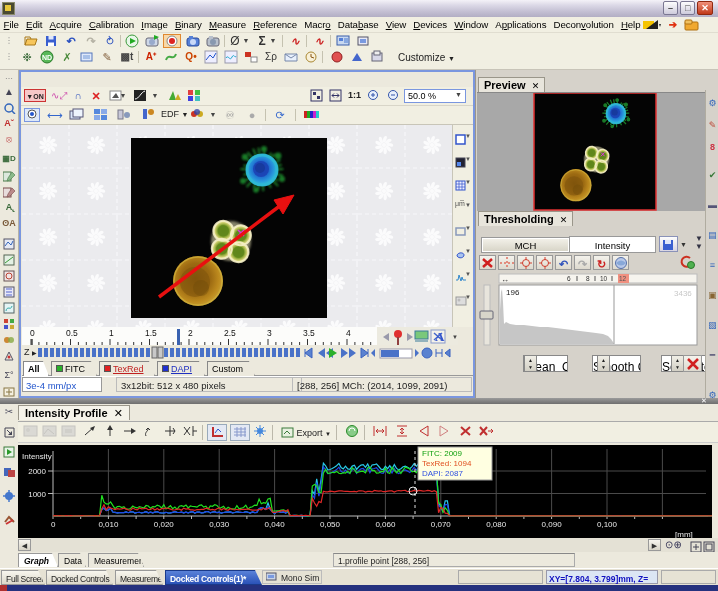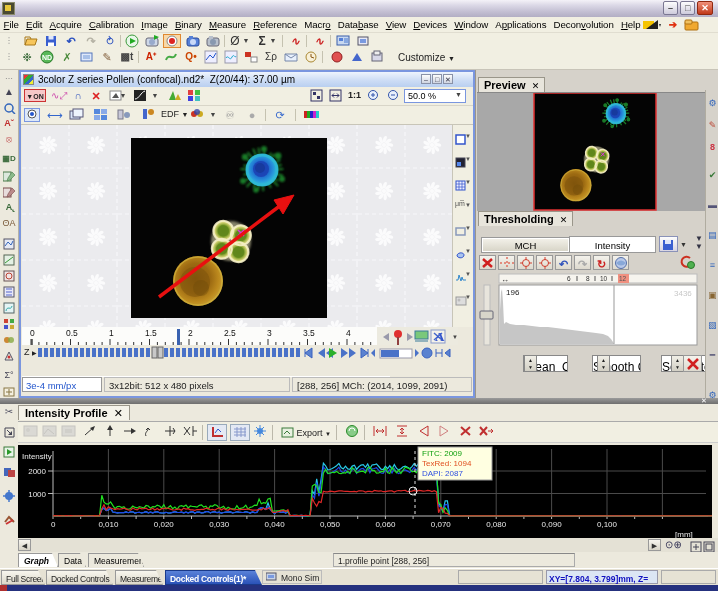--- a/index.html
+++ b/index.html
@@ -218,21 +218,21 @@
     <span class="ls" style="top:84px;color:#3a6a3a;font-size:8px;font-weight:bold;">▦D</span>
     <span class="ls" style="top:100px;"><svg width="13" height="12">
           <rect x="0" y="2" width="8" height="9" fill="#dce8dc" stroke="#4a7a4a"></rect>
           <path d="M9 2 l3 3 -5 5 -3 1 1 -3 z" fill="#8aba8a" stroke="#4a7a4a" stroke-width="0.6"></path>
         </svg></span>
     <span class="ls" style="top:116px;"><svg width="13" height="12">
           <rect x="0" y="2" width="8" height="9" fill="#e8dcdc" stroke="#7a4a4a"></rect>
           <path d="M9 2 l3 3 -5 5 -3 1 1 -3 z" fill="#ba8a8a" stroke="#7a4a4a" stroke-width="0.6"></path>
         </svg></span>
     <span class="ls" style="top:132px;color:#3a6a3a;font-weight:bold;font-size:9px;">A̢</span>
-    <span class="ls" style="top:148px;color:#7a5a3a;font-weight:normal;font-size:9px;">ʘA</span>
+    <span class="ls" style="top:148px;color:#7a5a3a;font-weight:bold;font-size:9px;">ʘA</span>
     <span class="ls" style="top:168px;"><svg width="13" height="12">
           <rect x="1" y="1" width="10" height="10" fill="#e4e8f4" stroke="#556"></rect>
           <path d="M2 8 L5 4 L8 7 L10 3" stroke="#3366bb" fill="none"></path>
         </svg></span>
     <span class="ls" style="top:184px;"><svg width="13" height="12">
           <rect x="1" y="1" width="10" height="10" fill="#e4f0e4" stroke="#565"></rect>
           <path d="M2 9 L10 3" stroke="#3a9a3a"></path>
         </svg></span>
     <span class="ls" style="top:200px;"><svg width="13" height="12">
           <rect x="1" y="1" width="10" height="10" fill="#f0e4e4" stroke="#655"></rect>
@@ -286,27 +286,20 @@
             <line x1="0" y1="6" x2="3" y2="6"></line>
             <line x1="9" y1="6" x2="12" y2="6"></line>
           </g>
         </svg></span>
     <span class="ls" style="top:444px;"><svg width="13" height="12">
           <path d="M2 8 L6 3 L11 8" fill="none" stroke="#995533" stroke-width="2"></path>
           <path d="M3 10 L10 6" stroke="#cc3333" stroke-width="2"></path>
         </svg></span>
   </div>
   <div class="abs" id="docwin">
-    <div class="abs" id="doctitle">
-        <span class="dicon"></span>
-        <span class="dtext">3color Z series Pollen (confocal).nd2*&nbsp; Z(20/44): 37.00 µm</span>
-  <span class="dwb" style="left:400px;">–</span>
-        <span class="dwb" style="left:411px;">□</span>
-        <span class="dwb" style="left:422px;">✕</span>
-      </div>
     <div class="abs" id="doctb1">
       <span style="position:absolute;left:3px;top:2px;width:22px;height:13px;background:#f6c8c8;border:1px solid #cc3333;font-size:7px;font-weight:bold;color:#222;text-align:center;line-height:13px;">▼ON</span>
       <span class="ic" style="left:30px;top:2px;color:#cc44aa;font-size:10px;">∿⤢</span>
       <span class="ic" style="left:50px;top:2px;color:#3355bb;font-size:10px;">∩</span>
       <span class="ic" style="left:68px;top:2px;color:#dd2222;font-weight:bold;">✕</span>
       <span class="ic" style="left:88px;top:2px;"><svg width="16" height="13">
             <rect x="1" y="2" width="11" height="9" fill="#fff" stroke="#888"></rect>
             <polygon points="3,9 7,4 10,9" fill="#555"></polygon>
             <polygon points="12,5 16,5 14,9" fill="#444"></polygon>
           </svg></span>
@@ -682,23 +675,30 @@
           <path d="M58 2 l7 5 -7 5 z M65 3 v8" stroke="#3a62c0" fill="#5a82d0"></path>
           <path d="M72 3 l-4 4 4 4 z" fill="#4a72c8"></path>
           <rect x="77" y="3" width="32" height="9" fill="#fff" stroke="#99a"></rect>
             <rect x="78" y="4" width="18" height="7" fill="#4a72c8"></rect>
           <path d="M112 3 l4 4 -4 4 z" fill="#4a72c8"></path>
           <circle cx="124" cy="7" r="5" fill="#5a82d0" stroke="#3a62c0"></circle>
           <path d="M133 3 v8 M133 7 h6 M139 3 v8 M142 7 l5 -4 v8 z" stroke="#3a62c0" fill="#5a82d0"></path>
         </g>
       </svg>
     </div>
+    <div class="abs" id="doctabs">
+      <span class="dtab" style="left:1px;width:26px;background:#fff;font-weight:bold;">All</span>
+      <span class="dtab" style="left:29px;width:46px;"><i style="background:#2ab02a;"></i>FITC</span>
+      <span class="dtab" style="left:77px;width:56px;"><i style="background:#e02020;"></i><u style="color:#c02020;">TexRed</u></span>
+      <span class="dtab" style="left:135px;width:48px;"><i style="background:#2030d0;"></i><u style="color:#2030c0;">DAPI</u></span>
+      <span class="dtab" style="left:185px;width:48px;">Custom</span>
+    </div>
     <div class="abs" id="docstatus">
       <span style="position:absolute;left:0px;top:0px;width:80px;height:15px;background:#fff;border:1px solid #999;color:#2255cc;padding:2px 3px;font-size:9.5px;">3e-4 mm/px</span>
-      <span style="position:absolute;left:82px;top:0px;width:186px;height:15px;border:1px solid #bbb;padding:2px 4px;font-size:9.5px;color:#222;">3x12bit: 512 x 480 pixels</span>
+      <span style="position:absolute;left:94px;top:0px;width:186px;height:15px;border:1px solid #bbb;padding:2px 4px;font-size:9.5px;color:#222;">3x12bit: 512 x 480 pixels</span>
       <span style="position:absolute;left:270px;top:0px;width:180px;height:15px;border:1px solid #bbb;padding:2px 4px;font-size:9.5px;color:#222;">[288, 256] MCh: (2014, 1099, 2091)</span>
     </div>
   </div>
   <div class="abs" id="rightpanel">
     <div class="ptab" style="left:2px;top:7px;">Preview&nbsp; <span style="font-weight:normal;font-size:9px;">✕</span></div>
     <div class="abs" id="prevarea">
       <svg width="228" height="119" style="position:absolute;left:0;top:0;">
         <g transform="translate(57,0)">
           <rect x="0" y="0" width="122" height="117" fill="#040404" stroke="#e03030" stroke-width="1.5"></rect>
           <g transform="scale(0.625,0.645)">

